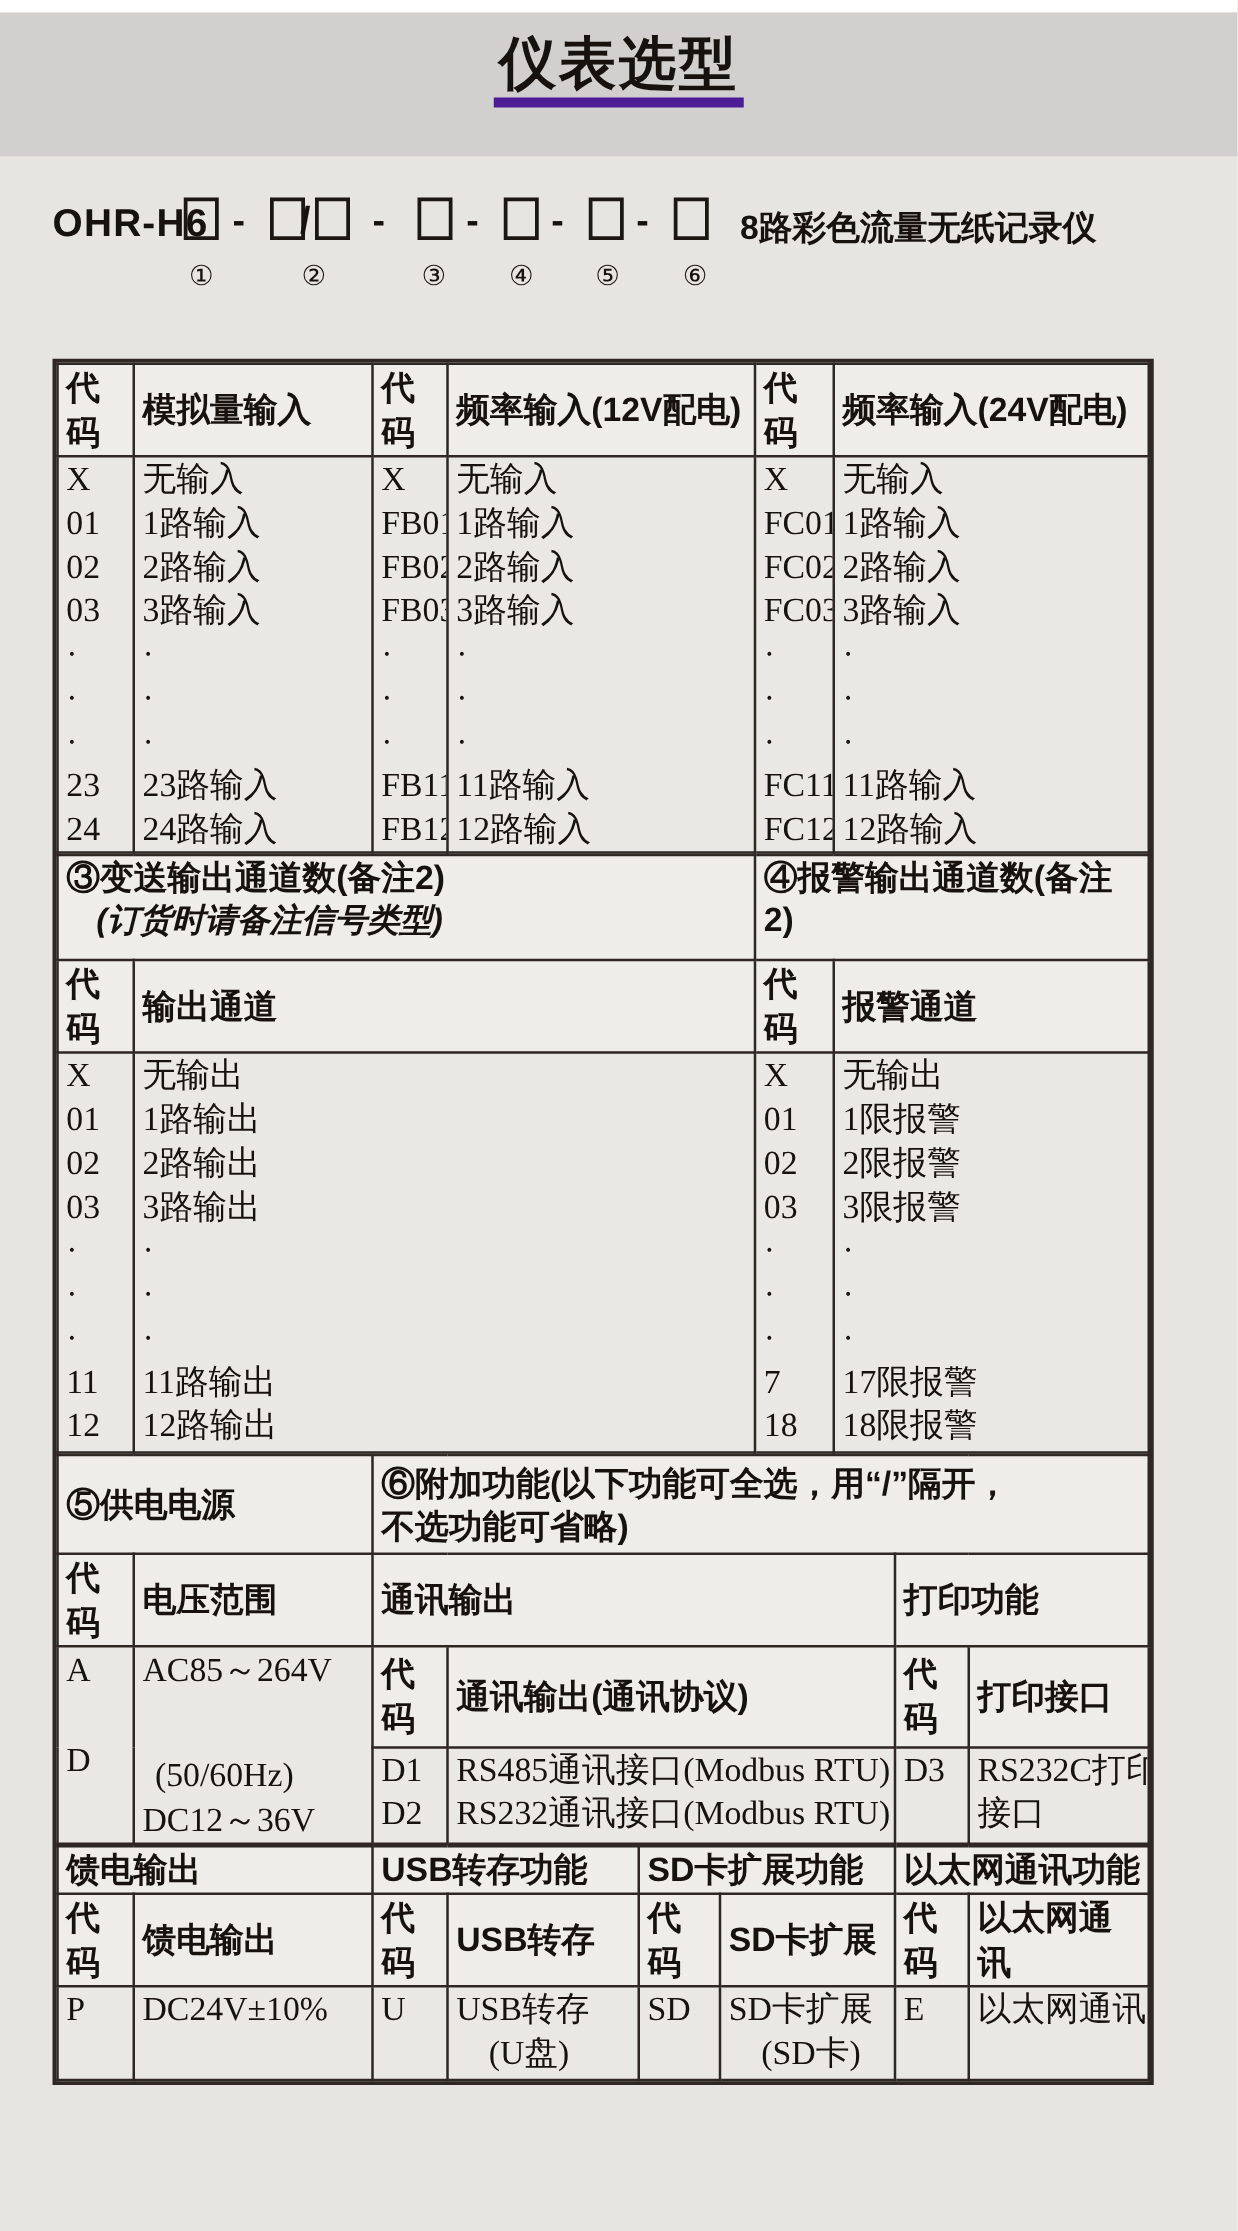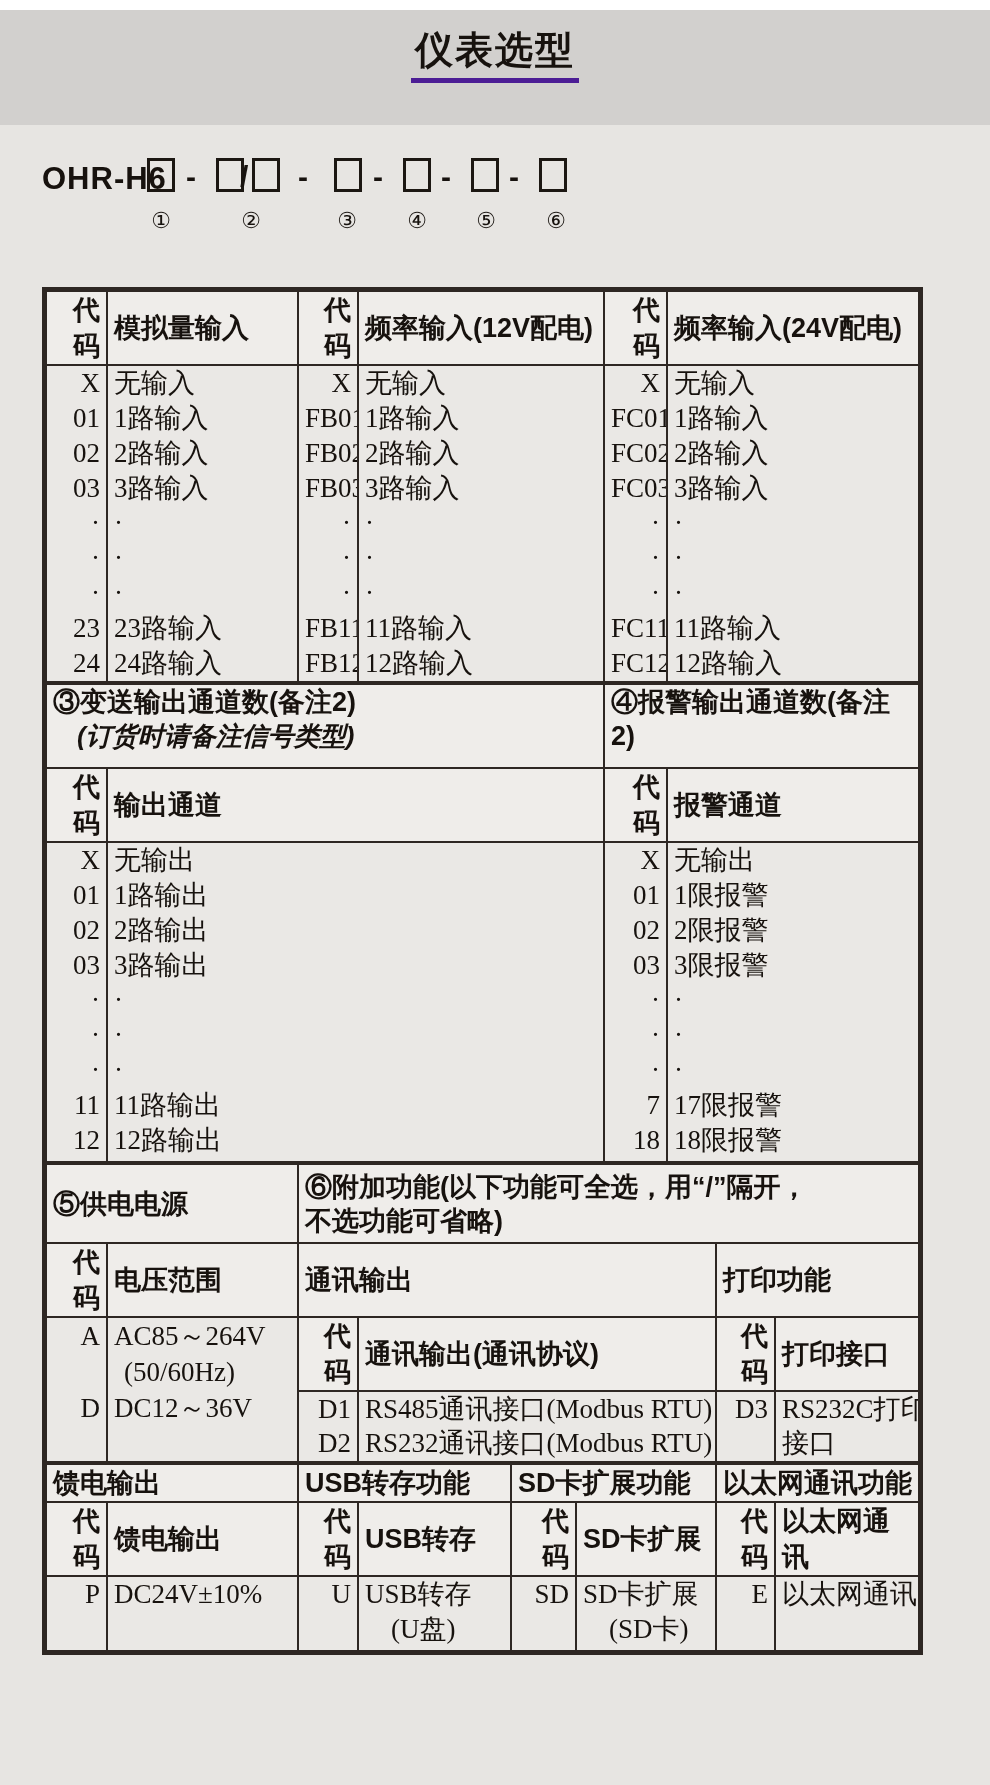--- a/index.html
+++ b/index.html
@@ -1,21 +1,21 @@
 <!DOCTYPE html>
 <html><head>
 <meta charset="utf-8">
 <style>
   html,body{margin:0;padding:0;}
   .page{position:relative;width:990px;height:1785px;background:#e7e5e2;overflow:hidden;
         font-family:"Liberation Sans",sans-serif;color:#17120e;}
   .topbar{height:10px;background:#ffffff;}
   .band{height:115px;background:#d2d0ce;text-align:center;padding-top:14px;box-sizing:border-box;}
-  .title{display:inline-block;font-size:38px;font-weight:bold;line-height:52px;
-         border-bottom:5px solid #4c1d95;padding:0 4px 2px 4px;letter-spacing:2px;}
+  .title{display:inline-block;font-size:46px;font-weight:bold;line-height:52px;
+         border-bottom:8px solid #4c1d95;padding:0 4px 2px 4px;letter-spacing:2px;}
   .subtitle{font-size:20px;line-height:24px;margin-top:1px;}
 
   
   .modelrow{position:relative;height:105px;margin-top:33px;font-weight:bold;}
   .mprefix{position:absolute;left:42px;top:3px;font-size:31px;letter-spacing:1px;}
   .mbox{position:absolute;top:0;width:22px;height:28px;border:3px solid #1c1712;background:transparent;}
   .b1{left:147px}.b2{left:216px}.b3{left:252px}.b4{left:334px}.b5{left:403px}.b6{left:471px}.b7{left:539px}
   .mdash{position:absolute;top:2px;font-size:30px;}
   .d1{left:186px}.d2{left:298px}.d3{left:373px}.d4{left:441px}.d5{left:509px}
   .mslash{position:absolute;left:240px;top:2px;font-size:30px;}
@@ -24,29 +24,29 @@
         font-family:"Liberation Serif",serif;transform:translateX(-50%);}
   .n1{left:161px}.n2{left:251px}.n3{left:347px}.n4{left:417px}.n5{left:486px}.n6{left:556px}
 
   
   .tablewrap{display:inline-block;border:3px solid #2e2723;margin-left:42px;margin-top:24px;background:#eae8e5;}
   table.tbl{border-collapse:collapse;table-layout:fixed;width:873px;}
   .tbl td{border:2px solid #2e2723;padding:0 6px;box-sizing:border-box;overflow:hidden;}
   .hdrcell{background:#efedea;font-weight:bold;font-size:27px;line-height:34px;}
   .colhdr{background:#efedea;font-weight:bold;font-size:27px;}
   .bodycell{background:#eae8e5;font-family:"Liberation Serif",serif;font-size:27px;vertical-align:top;}
-  .c{text-align:right;padding:0;}
+  .c{text-align:left;padding:0;}
   .vtop{vertical-align:top;padding-top:6px;}
   .vmid{vertical-align:middle;}
   .ln{white-space:nowrap;}
   .lines-35 .ln{line-height:35px;min-height:35px;}
   .lines-36 .ln{line-height:36px;min-height:36px;}
   .lines-34 .ln{line-height:34px;min-height:34px;}
   .sub2 .ln:nth-child(2){padding-left:26px;}
-  .pwr .ln:nth-child(2){padding-left:10px;}
+  .pwr .ln:nth-child(2){padding-left:10px;margin-top:48px;}
   .hline2{padding-left:24px;font-size:26px;font-style:italic;}
 </style>
 </head>
 <body>
 
 <div class="page">
   <div class="topbar"></div>
 
   <div class="band">
     <div class="title">仪表选型</div>
@@ -60,20 +60,21 @@
     <span class="mslash">/</span>
     <span class="mbox b3"></span>
     <span class="mdash d2">-</span>
     <span class="mbox b4"></span>
     <span class="mdash d3">-</span>
     <span class="mbox b5"></span>
     <span class="mdash d4">-</span>
     <span class="mbox b6"></span>
     <span class="mdash d5">-</span>
     <span class="mbox b7"></span>
+    <span class="mproduct">8路彩色流量无纸记录仪</span>
     <span class="mnum n1">①</span>
     <span class="mnum n2">②</span>
     <span class="mnum n3">③</span>
     <span class="mnum n4">④</span>
     <span class="mnum n5">⑤</span>
     <span class="mnum n6">⑥</span>
   </div>
 
   <div class="tablewrap">
 

